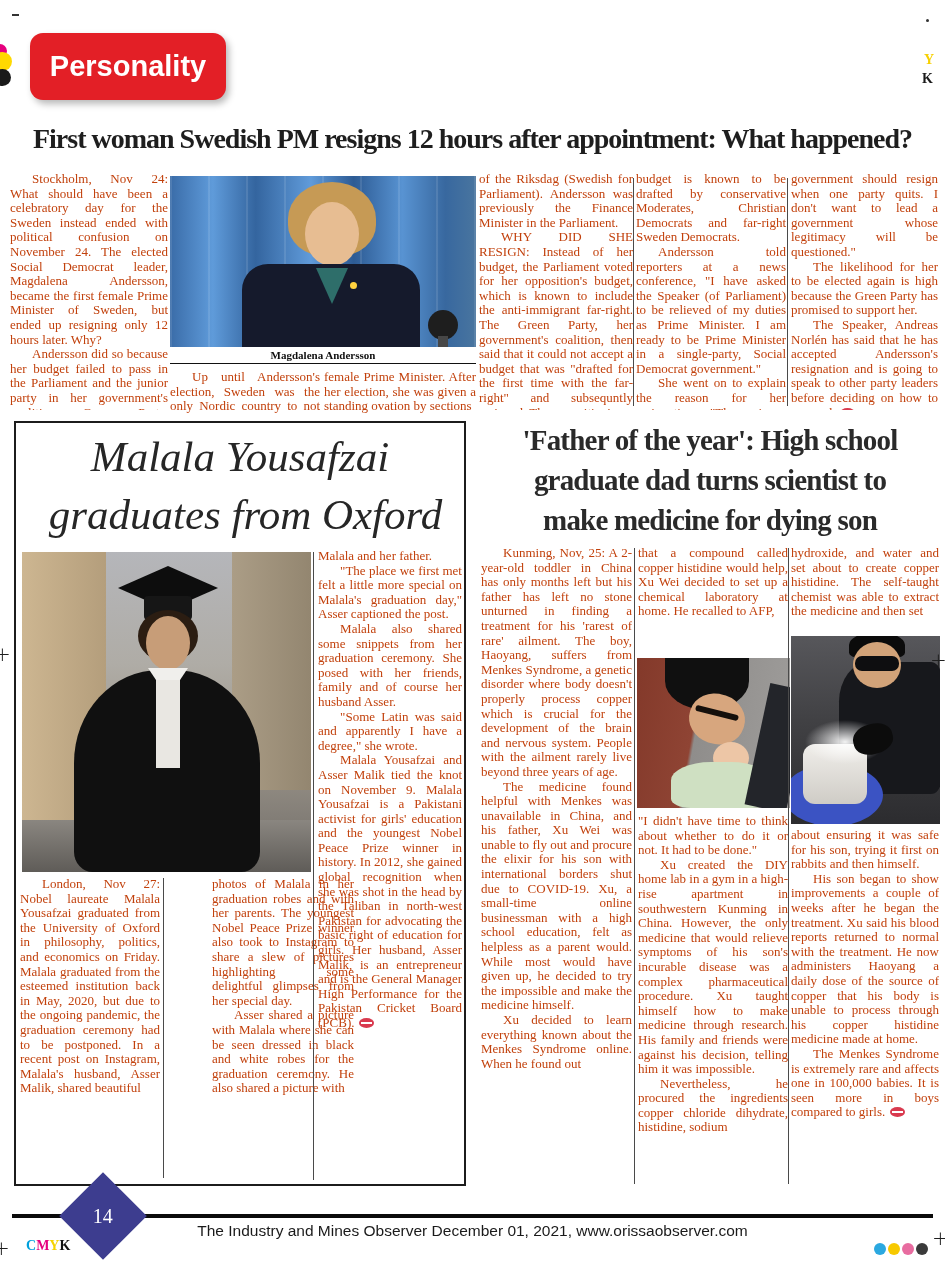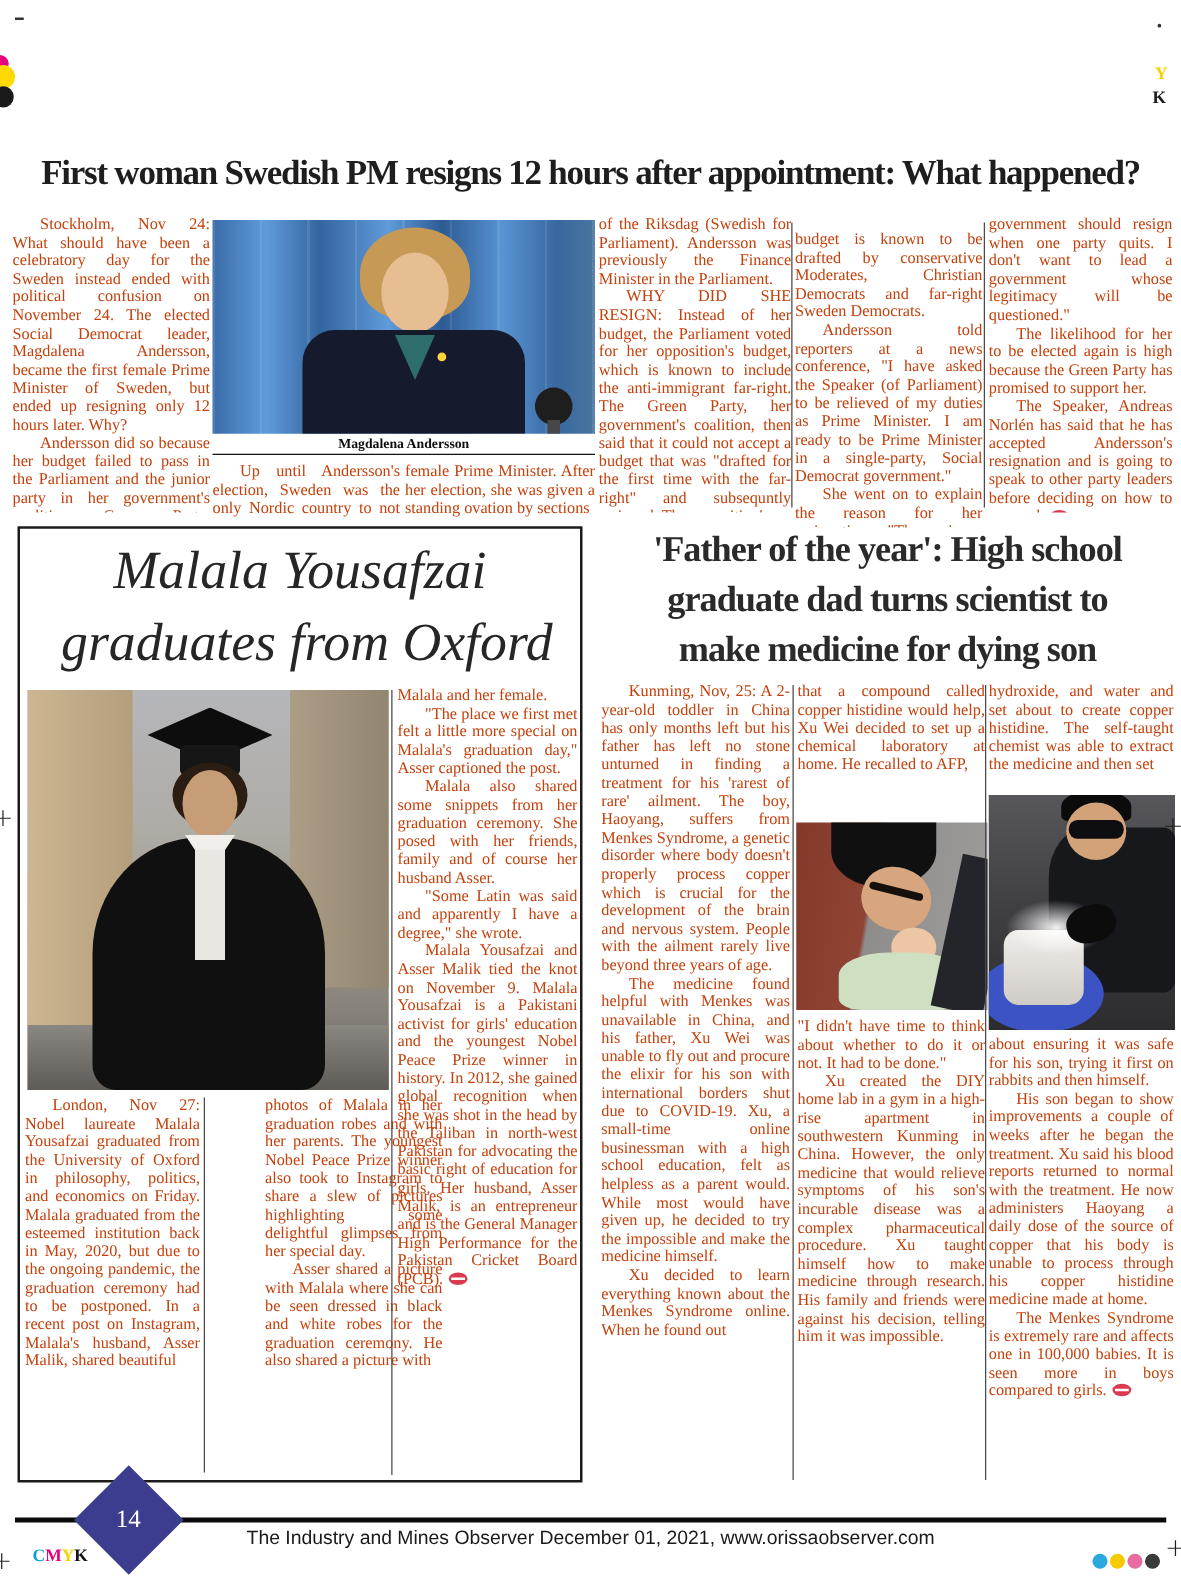--- a/index.html
+++ b/index.html
@@ -35,21 +35,21 @@
   .hl-malala-line{position:absolute;left:16px;width:448px;text-align:center;
          font-family:"Liberation Serif",serif;font-weight:400;font-size:43px;color:#262626;font-style:italic;}
   #hl-m1{top:432px;} #hl-m2{top:490px;padding-left:11px;}
   .hl-father-line{position:absolute;left:478px;width:464px;text-align:center;
          font-family:"Liberation Serif",serif;font-weight:700;font-size:29px;letter-spacing:-0.8px;color:#2a2a2a;}
   #hl-f1{top:424px;} #hl-f2{top:464px;} #hl-f3{top:504px;}
 
   
   #pm-c1{left:10px;top:172px;width:158px;height:238px;}
   #pm-c3{left:479px;top:172px;width:154px;height:238px;}
-  #pm-c4{left:636px;top:172px;width:150px;height:238px;margin-top:12px;}
+  #pm-c4{left:636px;top:172px;width:150px;height:238px;}
   #pm-c5{left:791px;top:172px;width:147px;height:238px;}
   #pm-caption{position:absolute;left:170px;top:349px;width:306px;text-align:center;
               font-weight:700;font-size:11px;border-bottom:1.5px solid #111;padding-bottom:2px;}
   #pm-u1{left:170px;top:370px;width:150px;height:45px;}
   #pm-u2{left:324px;top:370px;width:152px;height:45px;}
 
   
   #malala-box{position:absolute;left:14px;top:421px;width:452px;height:765px;border:2px solid #1c1c1c;}
   #ml-left{left:20px;top:877px;width:140px;height:305px;}
   #ml-mid{left:172px;top:877px;width:142px;height:305px;margin-left:40px;}
@@ -139,20 +139,23 @@
 </style>
 </head>
 <body>
 
 <div id="page">
 
   <div class="dash"></div>
   <div class="dotM"></div>
   <div class="dotY"></div>
   <div class="dotK"></div>
+  <div id="badge">
+    <span>Personality</span>
+  </div>
   <div id="regY">Y</div>
   <div id="regK">K</div>
   <div id="regdot"></div>
 
   <h1 id="hl-pm">First woman Swedish PM resigns 12 hours after appointment: What happened?</h1>
 
   <div class="col" id="pm-c1">
     <p class="para ind">Stockholm, Nov 24: What should have been a celebratory day for the Sweden instead ended with political confusion on November 24. The elected Social Democrat leader, Magdalena Andersson, became the first female Prime Minister of Sweden, but ended up resigning only 12 hours later. Why?</p>
     <p class="para ind">Andersson did so because her budget failed to pass in the Parliament and the junior party in her government's coalition, Green Party, resigned.</p>
   </div>
@@ -210,21 +213,21 @@
   </div>
 
   <div class="col" id="ml-left">
     <p class="para ind">London, Nov 27: Nobel laureate Malala Yousafzai graduated from the University of Oxford in philosophy, politics, and economics on Friday. Malala graduated from the esteemed institution back in May, 2020, but due to the ongoing pandemic, the graduation ceremony had to be postponed. In a recent post on Instagram, Malala's husband, Asser Malik, shared beautiful</p>
   </div>
   <div class="col" id="ml-mid">
     <p class="para">photos of Malala in her graduation robes and with her parents. The youngest Nobel Peace Prize winner also took to Instagram to share a slew of pictures highlighting some delightful glimpses from her special day.</p>
     <p class="para ind">Asser shared a picture with Malala where she can be seen dressed in black and white robes for the graduation ceremony. He also shared a picture with</p>
   </div>
   <div class="col" id="ml-right">
-    <p class="para">Malala and her female.</p>
+    <p class="para">Malala and her father.</p>
     <p class="para ind">"The place we first met felt a little more special on Malala's graduation day," Asser captioned the post.</p>
     <p class="para ind">Malala also shared some snippets from her graduation ceremony. She posed with her friends, family and of course her husband Asser.</p>
     <p class="para ind">"Some Latin was said and apparently I have a degree," she wrote.</p>
     <p class="para ind"><span>Malala Yousafzai and Asser Malik tied the knot on November 9. Malala Yousafzai is a Pakistani activist for girls' education and the youngest Nobel Peace Prize winner in history. In 2012, she gained global recognition when she was shot in the head by the Taliban in north-west Pakistan for advocating the basic right of education for girls. Her husband, Asser Malik, is an entrepreneur and is the General Manager High Performance for the Pakistan Cricket Board (PCB).</span><span class="seal"></span></p>
   </div>
   <div class="vr" id="vr-m-1"></div>
   <div class="vr" id="vr-m-2"></div>
 
   <div class="hl-father-line" id="hl-f1">'Father of the year': High school</div>
   <div class="hl-father-line" id="hl-f2">graduate dad turns scientist to</div>
@@ -243,20 +246,21 @@
     <div class="ph3-hair"></div>
     <div class="ph3-face"></div>
     <div class="ph3-glasses"></div>
     <div class="ph3-babyface"></div>
     <div class="ph3-babybody"></div>
     <div class="ph3-arm"></div>
   </div>
   <div class="col" id="fa-c2bot">
     <p class="para">"I didn't have time to think about whether to do it or not. It had to be done."</p>
     <p class="para ind">Xu created the DIY home lab in a gym in a high-rise apartment in southwestern Kunming in China. However, the only medicine that would relieve symptoms of his son's incurable disease was a complex pharmaceutical procedure. Xu taught himself how to make medicine through research. His family and friends were against his decision, telling him it was impossible.</p>
+    <p class="para ind">Nevertheless, he procured the ingredients copper chloride dihydrate, histidine, sodium</p>
   </div>
 
   <div class="col" id="fa-c3top">
     <p class="para">hydroxide, and water and set about to create copper histidine. The self-taught chemist was able to extract the medicine and then set</p>
   </div>
   <div class="photo" id="photo-lab">
     <div class="ph4-jacket"></div>
     <div class="ph4-hair"></div>
     <div class="ph4-head"></div>
     <div class="ph4-goggles"></div>

